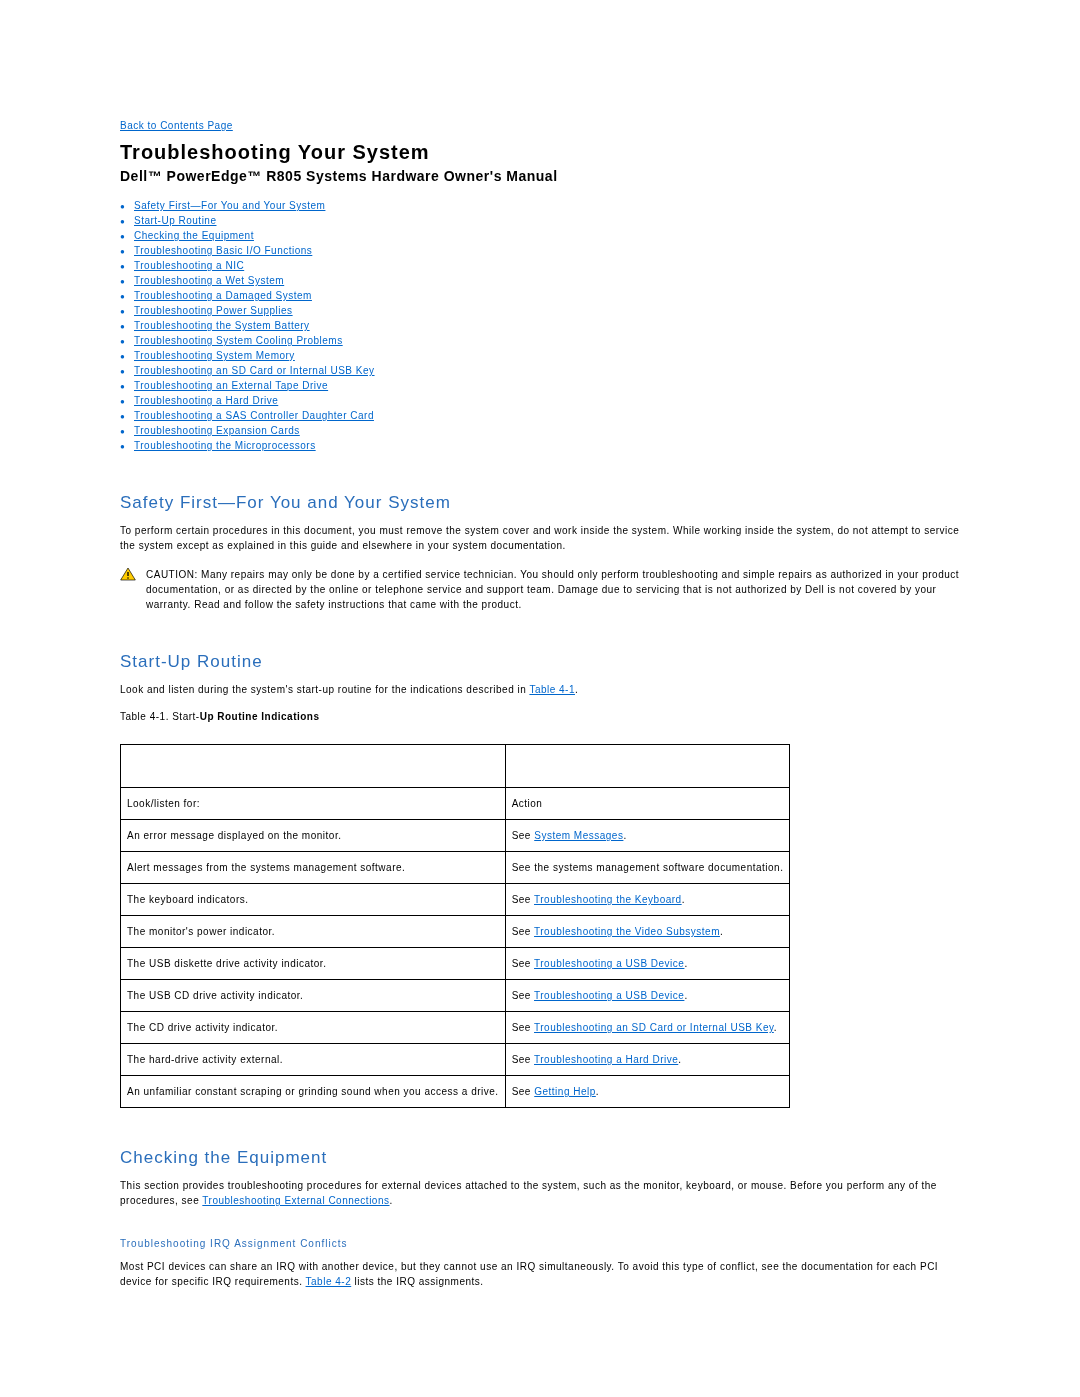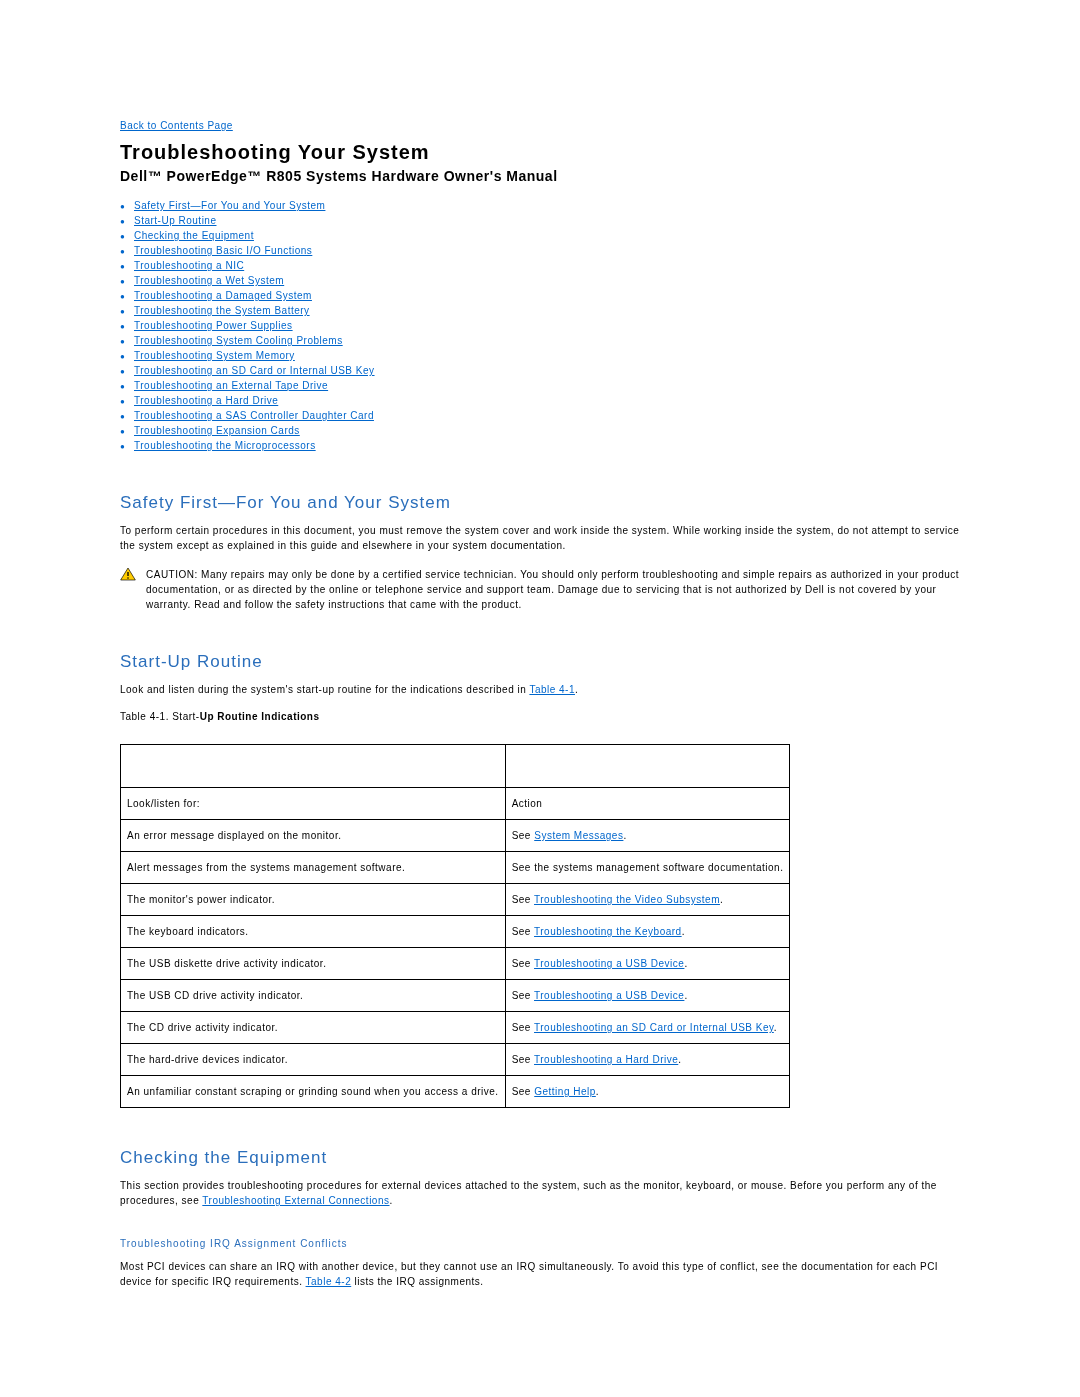--- a/index.html
+++ b/index.html
@@ -114,22 +114,22 @@
 <div class="subtitle">Dell™ PowerEdge™ R805 Systems Hardware Owner's Manual</div>
 
 <ul class="toc">
   <li><a href="#">Safety First—For You and Your System</a></li>
   <li><a href="#">Start-Up Routine</a></li>
   <li><a href="#">Checking the Equipment</a></li>
   <li><a href="#">Troubleshooting Basic I/O Functions</a></li>
   <li><a href="#">Troubleshooting a NIC</a></li>
   <li><a href="#">Troubleshooting a Wet System</a></li>
   <li><a href="#">Troubleshooting a Damaged System</a></li>
+  <li><a href="#">Troubleshooting Power Supplies</a></li>
   <li><a href="#">Troubleshooting the System Battery</a></li>
-  <li><a href="#">Troubleshooting Power Supplies</a></li>
   <li><a href="#">Troubleshooting System Cooling Problems</a></li>
   <li><a href="#">Troubleshooting System Memory</a></li>
   <li><a href="#">Troubleshooting an SD Card or Internal USB Key</a></li>
   <li><a href="#">Troubleshooting an External Tape Drive</a></li>
   <li><a href="#">Troubleshooting a Hard Drive</a></li>
   <li><a href="#">Troubleshooting a SAS Controller Daughter Card</a></li>
   <li><a href="#">Troubleshooting Expansion Cards</a></li>
   <li><a href="#">Troubleshooting the Microprocessors</a></li>
 </ul>
 
@@ -170,41 +170,41 @@
   </tr>
   <tr>
     <td>An error message displayed on the monitor.</td>
     <td><span>See </span><a href="#">System Messages</a><span>.</span></td>
   </tr>
   <tr>
     <td>Alert messages from the systems management software.</td>
     <td><span>See the systems management software documentation.</span></td>
   </tr>
   <tr>
+    <td>The keyboard indicators.</td>
+    <td><span>See </span><a href="#">Troubleshooting the Keyboard</a><span>.</span></td>
+  </tr>
+  <tr>
     <td>The monitor's power indicator.</td>
     <td><span>See </span><a href="#">Troubleshooting the Video Subsystem</a><span>.</span></td>
   </tr>
   <tr>
-    <td>The keyboard indicators.</td>
-    <td><span>See </span><a href="#">Troubleshooting the Keyboard</a><span>.</span></td>
-  </tr>
-  <tr>
     <td>The USB diskette drive activity indicator.</td>
     <td><span>See </span><a href="#">Troubleshooting a USB Device</a><span>.</span></td>
   </tr>
   <tr>
     <td>The USB CD drive activity indicator.</td>
     <td><span>See </span><a href="#">Troubleshooting a USB Device</a><span>.</span></td>
   </tr>
   <tr>
     <td>The CD drive activity indicator.</td>
     <td><span>See </span><a href="#">Troubleshooting an SD Card or Internal USB Key</a><span>.</span></td>
   </tr>
   <tr>
-    <td>The hard-drive devices indicator.</td>
+    <td>The hard-drive activity external.</td>
     <td><span>See </span><a href="#">Troubleshooting a Hard Drive</a><span>.</span></td>
   </tr>
   <tr>
     <td>An unfamiliar constant scraping or grinding sound when you access a drive.</td>
     <td><span>See </span><a href="#">Getting Help</a><span>.</span></td>
   </tr>
 </tbody>
   </table>
 
 <h2>Checking the Equipment</h2>

